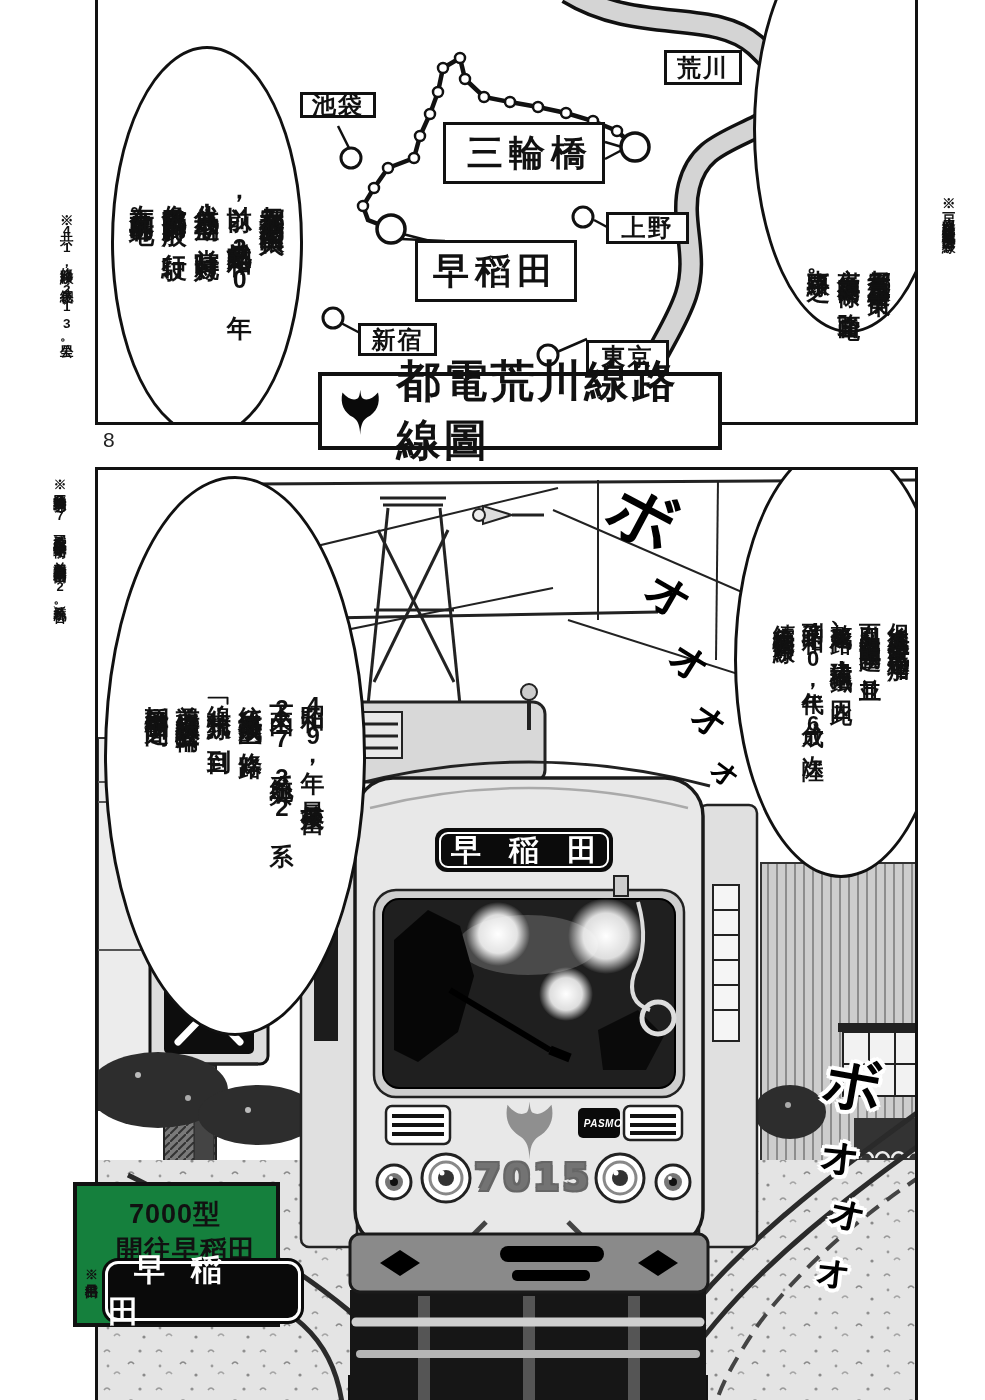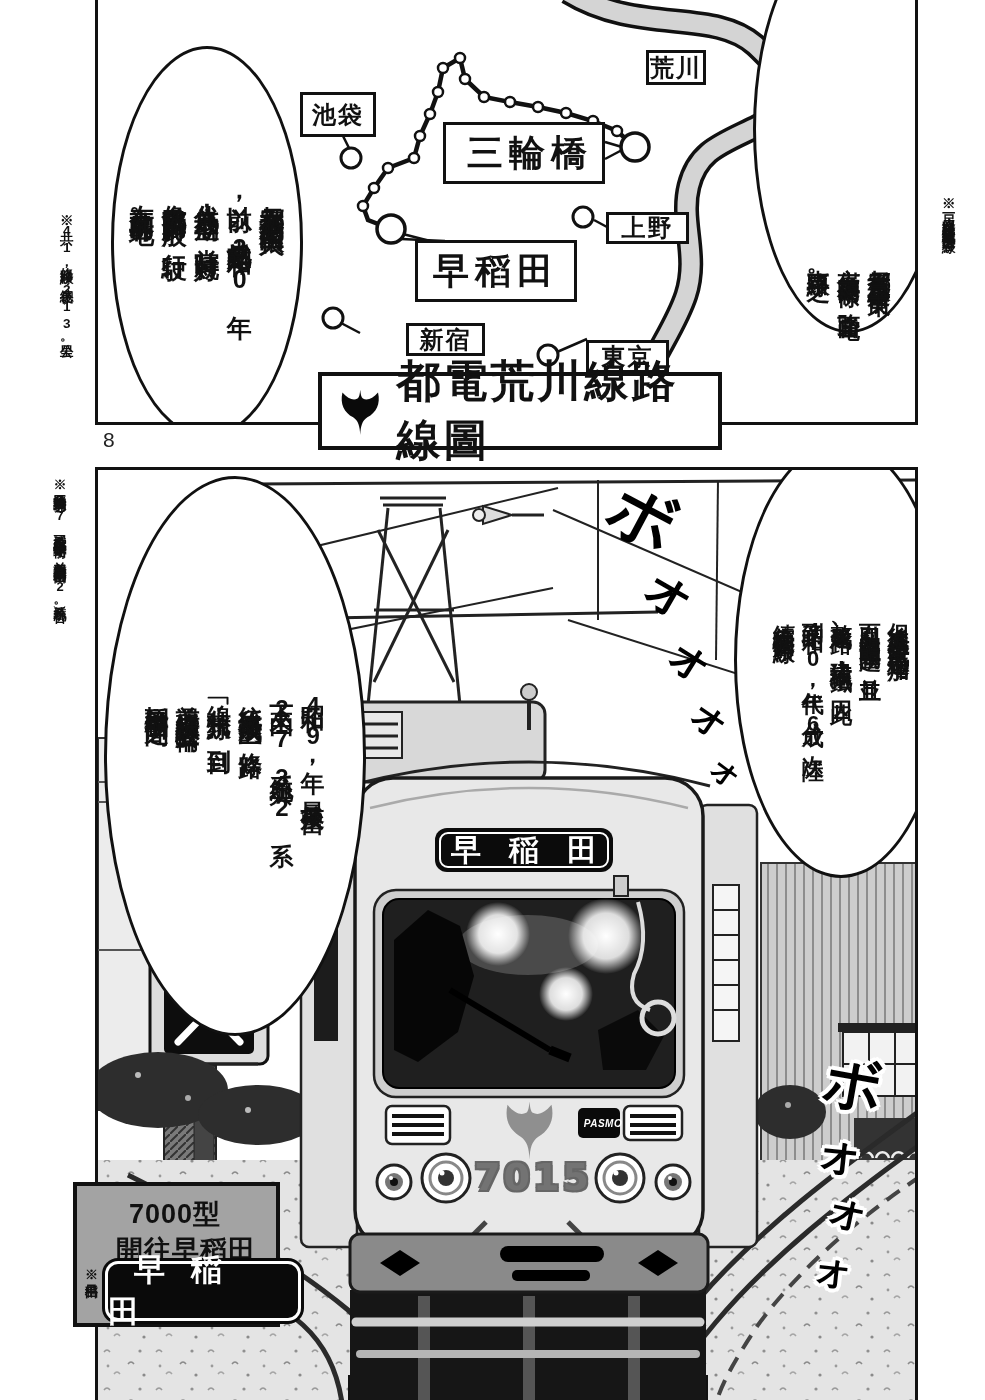--- a/index.html
+++ b/index.html
@@ -48,21 +48,21 @@
   .sfx-char {
     position:absolute; font-weight:bold; color:#000; z-index:3;
     font-family:"DejaVu Sans", sans-serif; line-height:1;
   }
   .sfx-outline {
     text-shadow:-3px -3px 0 #fff, 3px -3px 0 #fff, -3px 3px 0 #fff, 3px 3px 0 #fff,
                  0 -4px 0 #fff, 0 4px 0 #fff, -4px 0 0 #fff, 4px 0 0 #fff;
   }
   #caption-box {
     position:absolute; left:73px; top:1182px; width:207px; height:145px;
-    background:#a3a3a3; border:4px solid #111; z-index:6;
+    background:#15803d; border:4px solid #111; z-index:6;
   }
   .caption-line { position:absolute; font-weight:bold; font-size:27px; letter-spacing:1px; }
   #caption-note { position:absolute; left:82px; top:1260px; font-size:13px; letter-spacing:1px; z-index:7; }
   #station-sign {
     position:absolute; left:108px; top:1264px; width:190px; height:54px;
     background:#0a0a0a; border-radius:10px; z-index:7;
     box-shadow:0 0 0 3px #fff, 0 0 0 6px #0a0a0a;
     display:flex; align-items:center; justify-content:center;
     color:#fff; font-weight:bold; font-size:31px; letter-spacing:26px; text-indent:26px;
   }
@@ -125,26 +125,26 @@
         <line x1="332" y1="241" x2="301" y2="233" stroke-width="2.5"></line>
         <line x1="347" y1="241" x2="303" y2="239" stroke-width="2.5"></line>
         <circle cx="293" cy="229" r="14" stroke-width="3.5"></circle>
         <line x1="243" y1="323" x2="262" y2="333" stroke-width="2.5"></line>
         <circle cx="235" cy="318" r="10" stroke-width="3"></circle>
         <line x1="459" y1="352" x2="489" y2="339" stroke-width="2.5"></line>
         <circle cx="450" cy="355" r="10" stroke-width="3"></circle>
       </g>
     </svg>
 
-    <div class="map-label small" style="left:202px; top:92px; width:76px; height:45px;">池袋</div>
-    <div class="map-label small" style="left:548px; top:50px; width:60px; height:35px;">荒川</div>
+    <div class="map-label small" style="left:202px; top:92px; width:76px; height:26px;">池袋</div>
+    <div class="map-label small" style="left:566px; top:50px; width:78px; height:35px;">荒川</div>
     <div class="map-label big" style="left:345px; top:122px; width:162px; height:62px;padding-left:12px;">三輪橋</div>
     <div class="map-label small" style="left:508px; top:212px; width:83px; height:32px;text-align:center;">上野</div>
     <div class="map-label big" style="left:317px; top:240px; width:162px; height:62px;">早稻田</div>
-    <div class="map-label small" style="left:260px; top:323px; width:79px; height:33px;margin-left:48px;">新宿</div>
+    <div class="map-label small" style="left:260px; top:323px; width:79px; height:33px;">新宿</div>
     <div class="map-label small" style="left:488px; top:340px; width:83px; height:33px;">東京</div>
 
     <div class="bubble" style="left:13px; top:46px; width:192px; height:392px;">
       <div class="bubble-text">
         <div class="vtext" style="font-size:25px; letter-spacing:3px; line-height:1.3;">
           <div>都電在我們出生的很久</div>
           <div>以前，也就是昭和30年</div>
           <div>代為最盛期，當時就好</div>
           <div>像都民的腳一般，行駛</div>
           <div>在東京的各地。</div>

